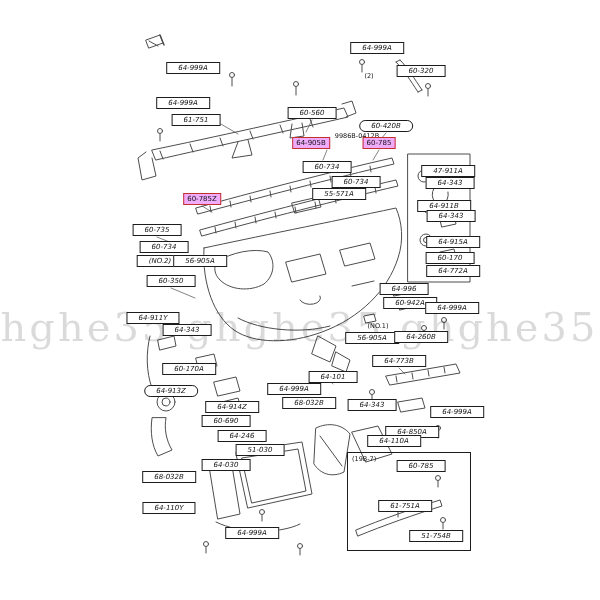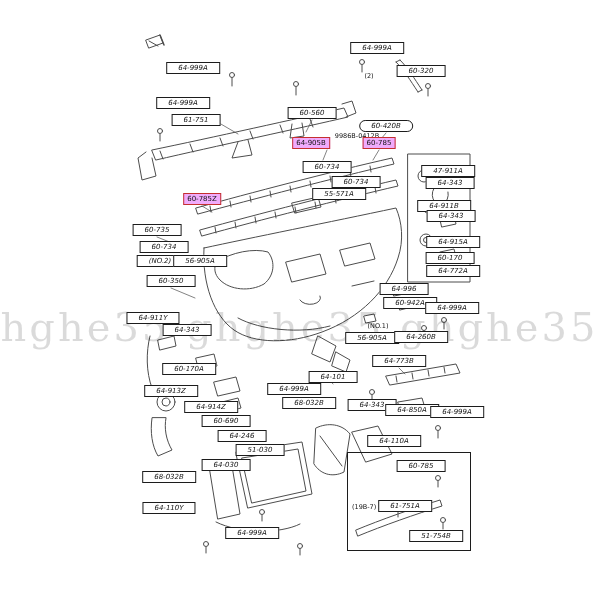--- a/index.html
+++ b/index.html
@@ -20,21 +20,21 @@
     font-size:7px;line-height:8px;color:#111;white-space:nowrap;
   }
   .part-label.box{border:1px solid #1c1c1c;background:#fff;padding:1px 11px;font-style:italic;}
   .part-label.red{border:1px solid #c43030;background:#f0abfc;padding:1px 3px;}
   .part-label.plain{font-size:6.5px;background:transparent;}
   #inset-box{
     position:absolute;left:347px;top:452px;width:122px;height:97px;
     border:1px solid #1c1c1c;z-index:2;background:transparent;
   }
   #inset-title{
-    position:absolute;left:4px;top:2px;font-size:6.5px;color:#111;white-space:nowrap;margin-top:48px;
+    position:absolute;left:4px;top:2px;font-size:6.5px;color:#111;white-space:nowrap;
   }
 </style>
 </head>
 <body>
 
 <div id="canvas">
 
   <svg id="line-art" width="600" height="600" viewBox="0 0 600 600">
     <g stroke="#4d4d4d" fill="none" stroke-width="1" stroke-linecap="round" stroke-linejoin="round">
 
@@ -199,24 +199,24 @@
       <div class="part-label box" style="left: 187px; top: 330px;">64-343</div>
       <div class="part-label box" style="left: 189px; top: 349px; margin-top: 20px;">60-170A</div>
       <div class="part-label plain" style="left: 378px; top: 326px;">(NO.1)</div>
       <div class="part-label box" style="left: 372px; top: 338px;">56-905A</div>
       <div class="part-label box" style="left: 421px; top: 337px;">64-260B</div>
       <div class="part-label box" style="left: 399px; top: 361px;">64-773B</div>
       <div class="part-label box" style="left: 333px; top: 377px; text-align: right;">64-101</div>
       <div class="part-label box" style="left: 294px; top: 389px;">64-999A</div>
       <div class="part-label box" style="left: 309px; top: 403px;">68-032B</div>
       <div class="part-label box" style="left: 372px; top: 405px;">64-343</div>
-      <div class="part-label box" style="left: 412px; top: 410px; text-align: right;">64-850A</div>
+      <div class="part-label box" style="left: 412px; top: 432px; text-align: right;">64-850A</div>
       <div class="part-label box" style="left: 457px; top: 412px;">64-999A</div>
-      <div class="part-label box" style="left: 171px; top: 391px;">64-913Z</div>
-      <div class="part-label box" style="left: 211px; top: 407px;">64-914Z</div>
+      <div class="part-label box" style="left: 171px; top: 391px; border-radius: 6px;">64-913Z</div>
+      <div class="part-label box" style="left: 232px; top: 407px;">64-914Z</div>
       <div class="part-label box" style="left: 226px; top: 421px;">60-690</div>
       <div class="part-label box" style="left: 242px; top: 436px;">64-246</div>
       <div class="part-label box" style="left: 260px; top: 450px;">51-030</div>
       <div class="part-label box" style="left: 394px; top: 441px;">64-110A</div>
       <div class="part-label box" style="left: 226px; top: 465px;">64-030</div>
       <div class="part-label box" style="left: 169px; top: 477px;">68-032B</div>
       <div class="part-label box" style="left: 169px; top: 508px;">64-110Y</div>
       <div class="part-label box" style="left: 252px; top: 533px;">64-999A</div>
       <div class="part-label box" style="left: 421px; top: 466px;">60-785</div>
       <div class="part-label box" style="left: 405px; top: 494px; margin-top: 12px;">61-751A</div>

